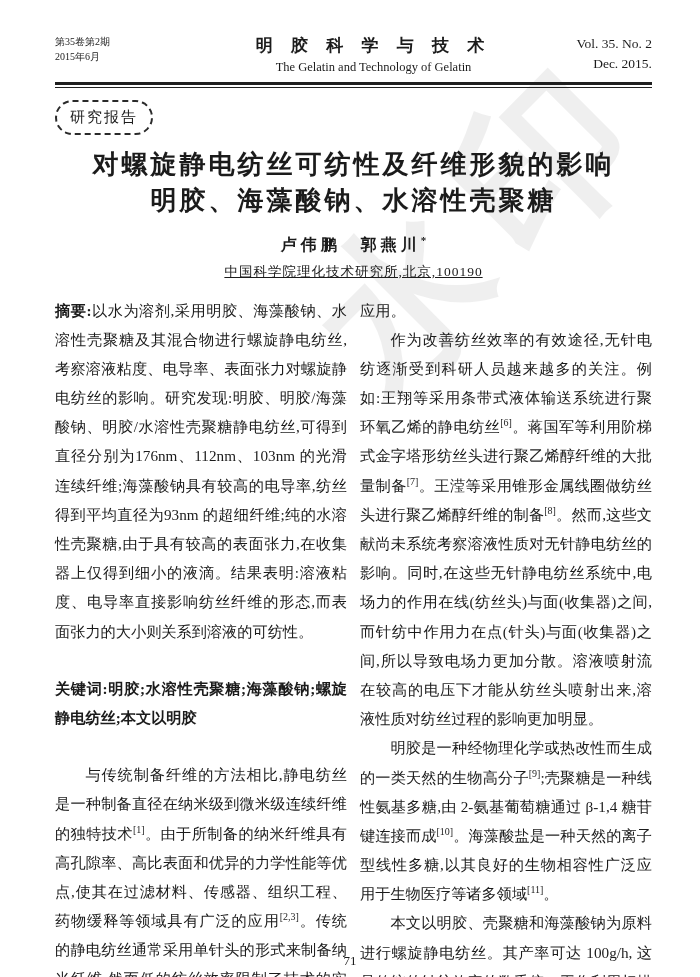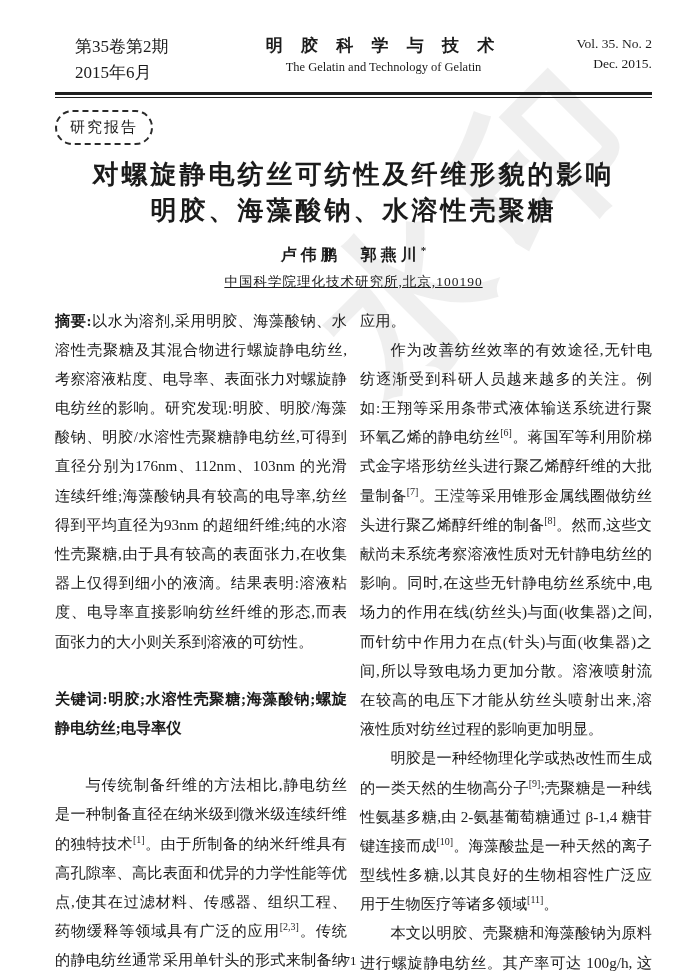--- a/index.html
+++ b/index.html
@@ -19,21 +19,21 @@
     pointer-events:none;z-index:0;
     font-family:"Liberation Serif","DejaVu Serif",serif;
     white-space:nowrap;
   }
   .page{
     position:relative;z-index:1;
     padding:34px 48px 0 55px;
   }
   
   .jheader{display:flex;align-items:flex-start;}
-  .jheader .left{width:150px;font-size:17px;line-height:1.5;margin-left:20px;}
+  .jheader .left{width:150px;font-size:10px;line-height:1.5;}
   .jheader .center{flex:1;text-align:center;}
   .jheader .right{width:110px;text-align:right;font-size:13.5px;line-height:1.5;}
   .jtitle-cn{font-size:17px;font-weight:bold;letter-spacing:7px;}
   .jtitle-en{font-size:12.5px;margin-top:3px;}
   .header-rule{
     margin-top:7px;height:2px;
     border-top:3.5px solid #1f1f1f;
     border-bottom:1px solid #1f1f1f;
   }
   
@@ -106,21 +106,21 @@
 
   
   <div class="authors"><span>卢伟鹏　郭燕川</span><span class="mark">*</span></div>
   <div class="affil">中国科学院理化技术研究所,北京,100190</div>
 
   
   <div class="columns">
 
     <div class="col">
       <p class="noindent"><span class="lbl">摘要:</span><span>以水为溶剂,采用明胶、海藻酸钠、水溶性壳聚糖及其混合物进行螺旋静电纺丝,考察溶液粘度、电导率、表面张力对螺旋静电纺丝的影响。研究发现:明胶、明胶/海藻酸钠、明胶/水溶性壳聚糖静电纺丝,可得到直径分别为176nm、112nm、103nm 的光滑连续纤维;海藻酸钠具有较高的电导率,纺丝得到平均直径为93nm 的超细纤维;纯的水溶性壳聚糖,由于具有较高的表面张力,在收集器上仅得到细小的液滴。结果表明:溶液粘度、电导率直接影响纺丝纤维的形态,而表面张力的大小则关系到溶液的可纺性。</span></p>
-      <p class="noindent kw"><span class="lbl">关键词:</span><span>明胶;水溶性壳聚糖;海藻酸钠;螺旋静电纺丝;电导率仪</span></p>
+      <p class="noindent kw"><span class="lbl">关键词:</span><span>明胶;水溶性壳聚糖;海藻酸钠;螺旋静电纺丝;本文以明胶</span></p>
       <p class="body-start">与传统制备纤维的方法相比,静电纺丝是一种制备直径在纳米级到微米级连续纤维的独特技术<sup>[1]</sup>。由于所制备的纳米纤维具有高孔隙率、高比表面和优异的力学性能等优点,使其在过滤材料、传感器、组织工程、药物缓释等领域具有广泛的应用<sup>[2,3]</sup>。传统的静电纺丝通常采用单针头的形式来制备纳米纤维,然而低的纺丝效率限制了技术的实际应用。尽管增加针头的数目可以提高纺丝的效率,但密集排布的针头会对附近的喷射流产生干扰,导致纺丝纤维缺陷的生成。因此,针头式的静电纺丝限制了纳米纤维在各个领域的广泛</p>
     </div>
 
     <div class="col">
       <p class="noindent">应用。</p>
       <p>作为改善纺丝效率的有效途径,无针电纺逐渐受到科研人员越来越多的关注。例如:王翔等采用条带式液体输送系统进行聚环氧乙烯的静电纺丝<sup>[6]</sup>。蒋国军等利用阶梯式金字塔形纺丝头进行聚乙烯醇纤维的大批量制备<sup>[7]</sup>。王滢等采用锥形金属线圈做纺丝头进行聚乙烯醇纤维的制备<sup>[8]</sup>。然而,这些文献尚未系统考察溶液性质对无针静电纺丝的影响。同时,在这些无针静电纺丝系统中,电场力的作用在线(纺丝头)与面(收集器)之间,而针纺中作用力在点(针头)与面(收集器)之间,所以导致电场力更加分散。溶液喷射流在较高的电压下才能从纺丝头喷射出来,溶液性质对纺丝过程的影响更加明显。</p>
       <p>明胶是一种经物理化学或热改性而生成的一类天然的生物高分子<sup>[9]</sup>;壳聚糖是一种线性氨基多糖,由 2-氨基葡萄糖通过 β-1,4 糖苷键连接而成<sup>[10]</sup>。海藻酸盐是一种天然的离子型线性多糖,以其良好的生物相容性广泛应用于生物医疗等诸多领域<sup>[11]</sup>。</p>
       <p>本文以明胶、壳聚糖和海藻酸钠为原料进行螺旋静电纺丝。其产率可达 100g/h, 这是传统的针纺效率的数千倍。工作利用扫描电镜, 质构仪,酸度计,粘度计、电导率仪、表面张力仪及红外光谱,对纤维形态、基团结构及力学性能进行研究,考察溶液的性质对纺丝及纤维性质的影响。</p>
     </div>
 

